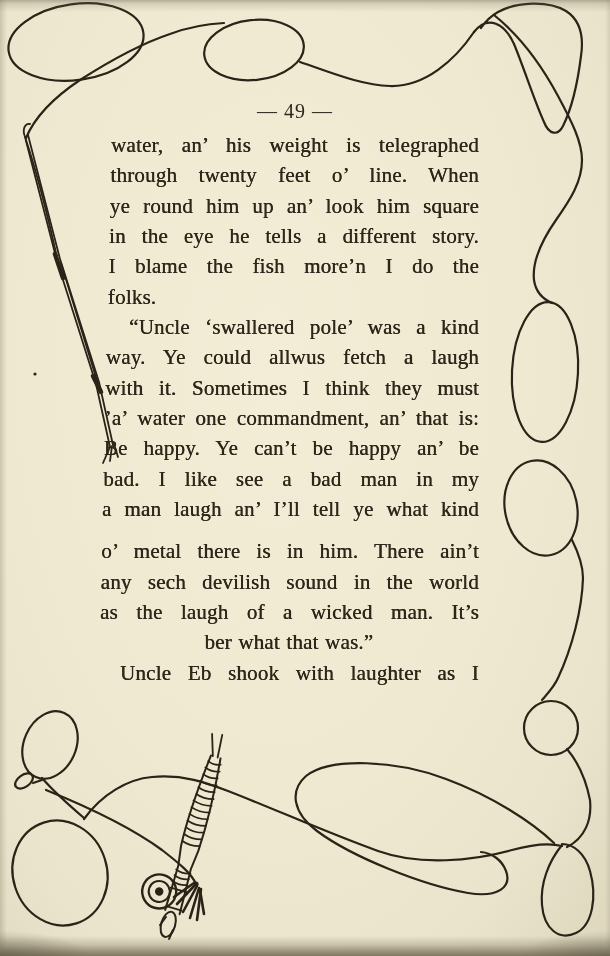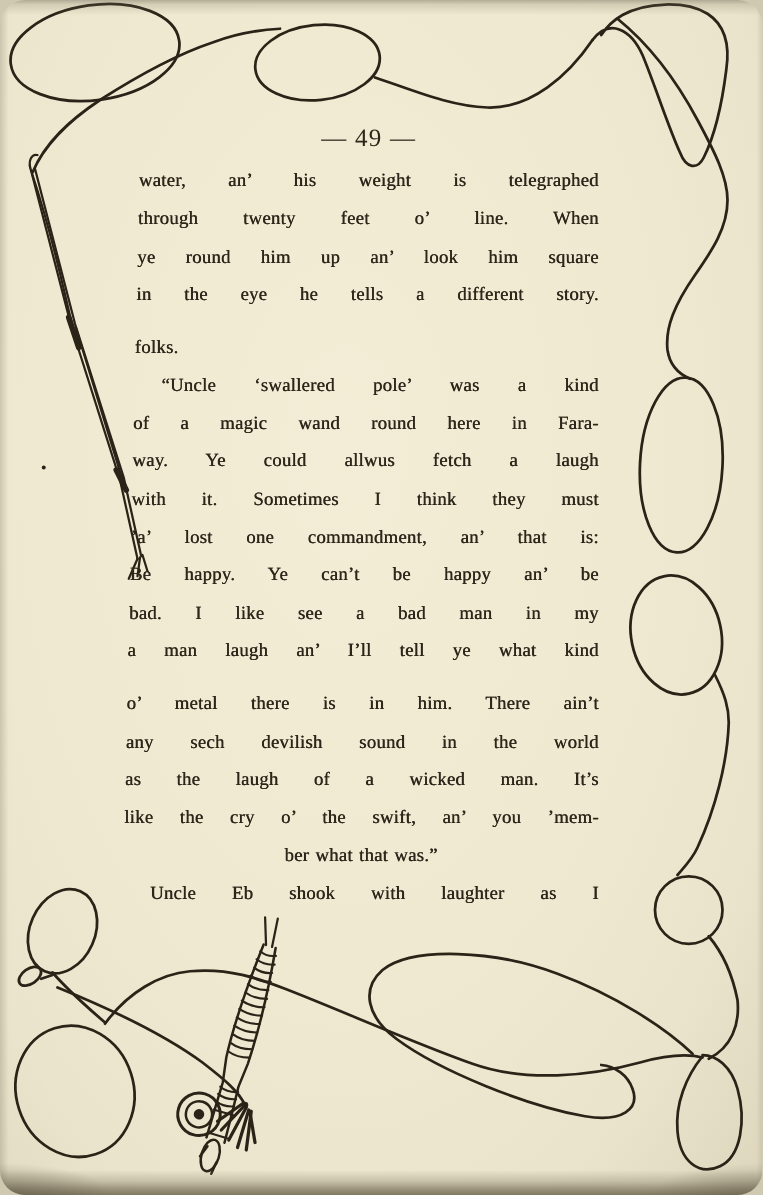--- a/index.html
+++ b/index.html
@@ -1,20 +1,19 @@
 <!DOCTYPE html>
 <html style="--paper: #efe9d1; --paper_edge: #d8d2bb; --ink: #2d271b; --line_ink: #2a2317;"><head>
 <meta charset="utf-8">
 <style>
   html,body{margin:0;padding:0;background:#cfc9b2;}
   .page{
     position:relative;width:610px;height:956px;overflow:hidden;
     background:radial-gradient(ellipse at 45% 38%, #f3edd7 0%, #efe9d1 52%, #eae4cc 78%, #ddd6bd 100%);
     font-family:"Liberation Serif","DejaVu Serif",serif;
-    border-radius:20px;
   }
   
   .edge{position:absolute;pointer-events:none;}
   .edge.top{left:0;top:0;right:0;height:12px;
     background:linear-gradient(to bottom, rgba(104,97,78,.45) 0%, rgba(120,112,92,.22) 30%, rgba(120,112,92,0) 100%);}
   .edge.left{left:0;top:0;bottom:0;width:7px;
     background:linear-gradient(to right, rgba(120,112,92,.28), rgba(120,112,92,0));}
   .edge.right{right:0;top:0;bottom:0;width:5px;
     background:linear-gradient(to left, rgba(120,112,92,.18), rgba(120,112,92,0));}
   .edge.bottom{left:0;right:0;bottom:0;height:20px;
@@ -26,21 +25,21 @@
 
   .doodle{position:absolute;left:0;top:0;}
 
   .page-number{
     position:absolute;left:111px;top:100px;width:368px;
     text-align:center;font-size:20px;color:var(--ink,#2d271b);
     letter-spacing:1px;
   }
   .text-block{
     position:absolute;left:111px;top:130px;width:368px;
-    font-size:15px;line-height:30.33px;color:var(--ink,#2d271b);
+    font-size:21px;line-height:30.33px;color:var(--ink,#2d271b);
     letter-spacing:0.2px;word-spacing:1px;
     text-shadow:0.3px 0 0 currentColor;
   }
   .text-block .line{height:30.33px;}
   .text-block .line.just{text-align:justify;text-align-last:justify;}
   .text-block .line.indent{padding-left:22px;}
 </style>
 </head>
 <body>
 
@@ -128,33 +127,32 @@
     </g>
   </svg>
 
   <div class="page-number">— 49 —</div>
 
   <div class="text-block">
       <div class="line just" style="margin-left: 0px;">water, an’ his weight is telegraphed</div>
       <div class="line just" style="margin-left: -0.65px;">through twenty feet o’ line.  When</div>
       <div class="line just" style="margin-left: -1.3px;">ye round him up an’ look him square</div>
       <div class="line just" style="margin-left: -1.95px;">in the eye he tells a different story.</div>
-      <div class="line" style="margin-left: -3.25px; margin-top: 12px;">folks.</div>
+      <div class="line just" style="margin-left: -2.6px;">I blame the fish more’n I do the</div>
+      <div class="line" style="margin-left: -3.25px;">folks.</div>
       <div class="line indent just" style="margin-left: -3.9px;">“Uncle ‘swallered pole’ was a kind</div>
-      <div class="line just" style="margin-left: -4.55px;">of a magic wand round here in Fara-</div>
       <div class="line just" style="margin-left: -5.2px;">way.  Ye could allwus fetch a laugh</div>
       <div class="line just" style="margin-left: -5.85px;">with it.  Sometimes I think they must</div>
-      <div class="line just" style="margin-left: -6.5px;">’a’ lost one commandment, an’ that is:</div>
+      <div class="line just" style="margin-left: -6.5px;">’a’ water one commandment, an’ that is:</div>
       <div class="line just" style="margin-left: -7.15px;">Be happy.  Ye can’t be happy an’ be</div>
       <div class="line just" style="margin-left: -7.8px;">bad.  I like see a bad man in my</div>
       <div class="line just" style="margin-left: -9.1px;">a man laugh an’ I’ll tell ye what kind</div>
       <div class="line just" style="margin-left: -9.75px; margin-top: 12px;">o’ metal there is in him.  There ain’t</div>
       <div class="line just" style="margin-left: -10.4px;">any sech devilish sound in the world</div>
       <div class="line just" style="margin-left: -11.05px;">as the laugh of a wicked man.  It’s</div>
-      <div class="line just" style="margin-left: -11.7px;">like the cry o’ the swift, an’ you ’mem-</div>
       <div class="line" style="margin-left: -12.35px; text-align: center;">ber what that was.”</div>
       <div class="line indent just" style="margin-left: -13px;">Uncle Eb shook with laughter as I</div>
     </div>
 
   <div class="edge top"></div>
   <div class="edge left"></div>
   <div class="edge right"></div>
   <div class="edge bottom"></div>
   <div class="edge corner-bl"></div>
   <div class="edge corner-br"></div>

